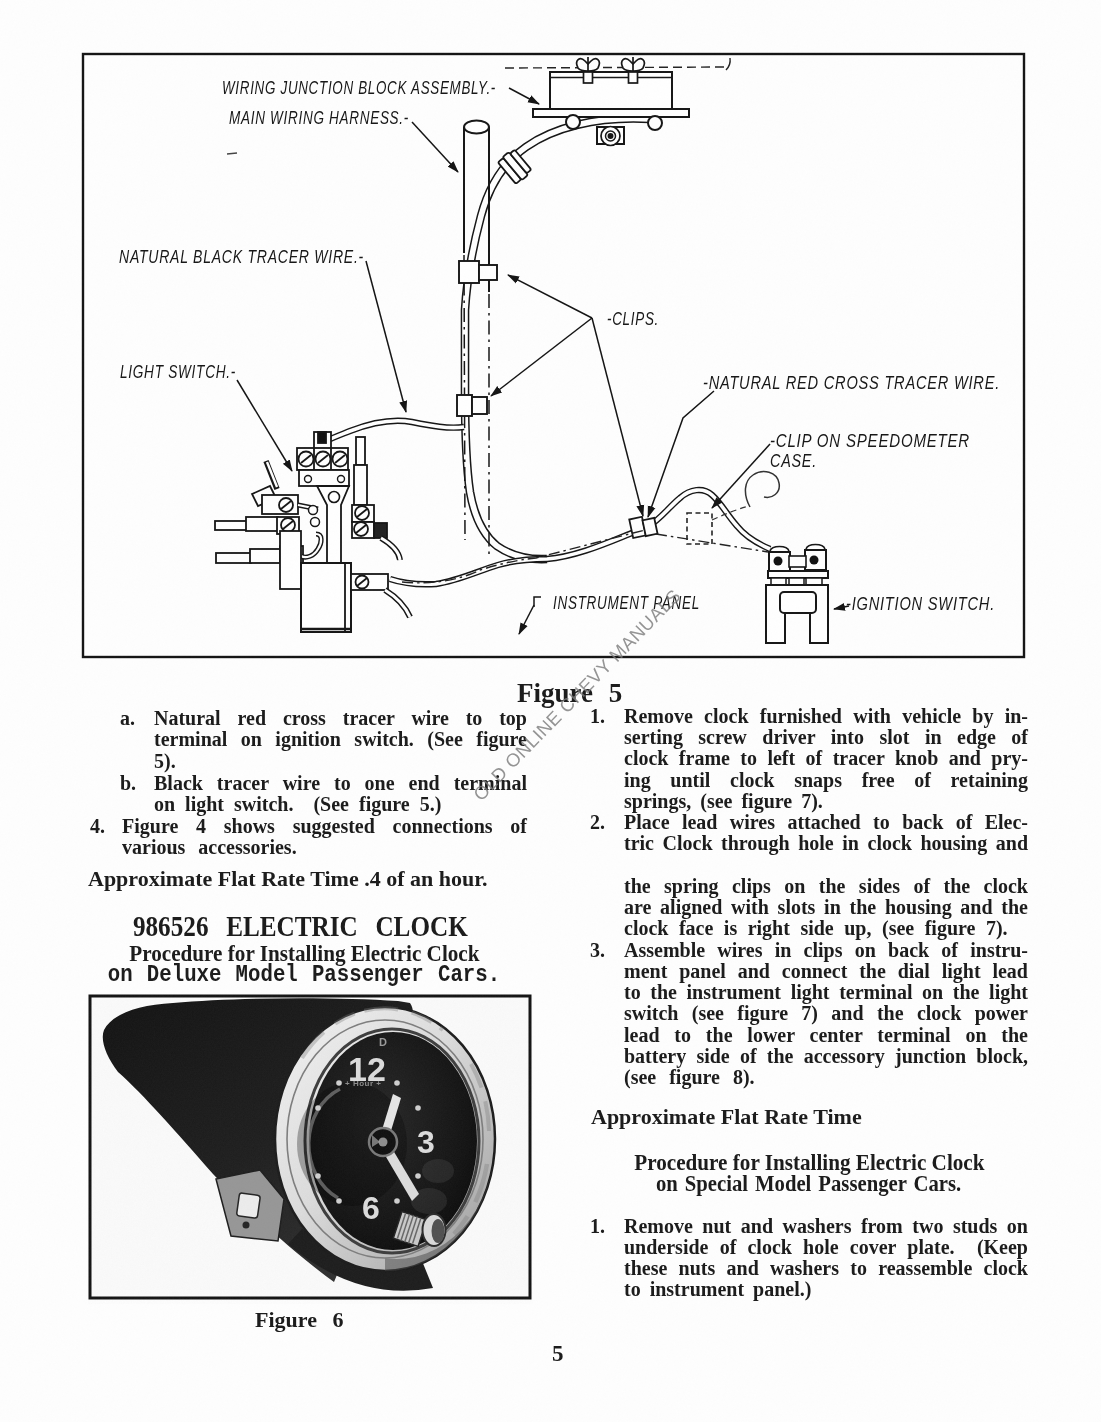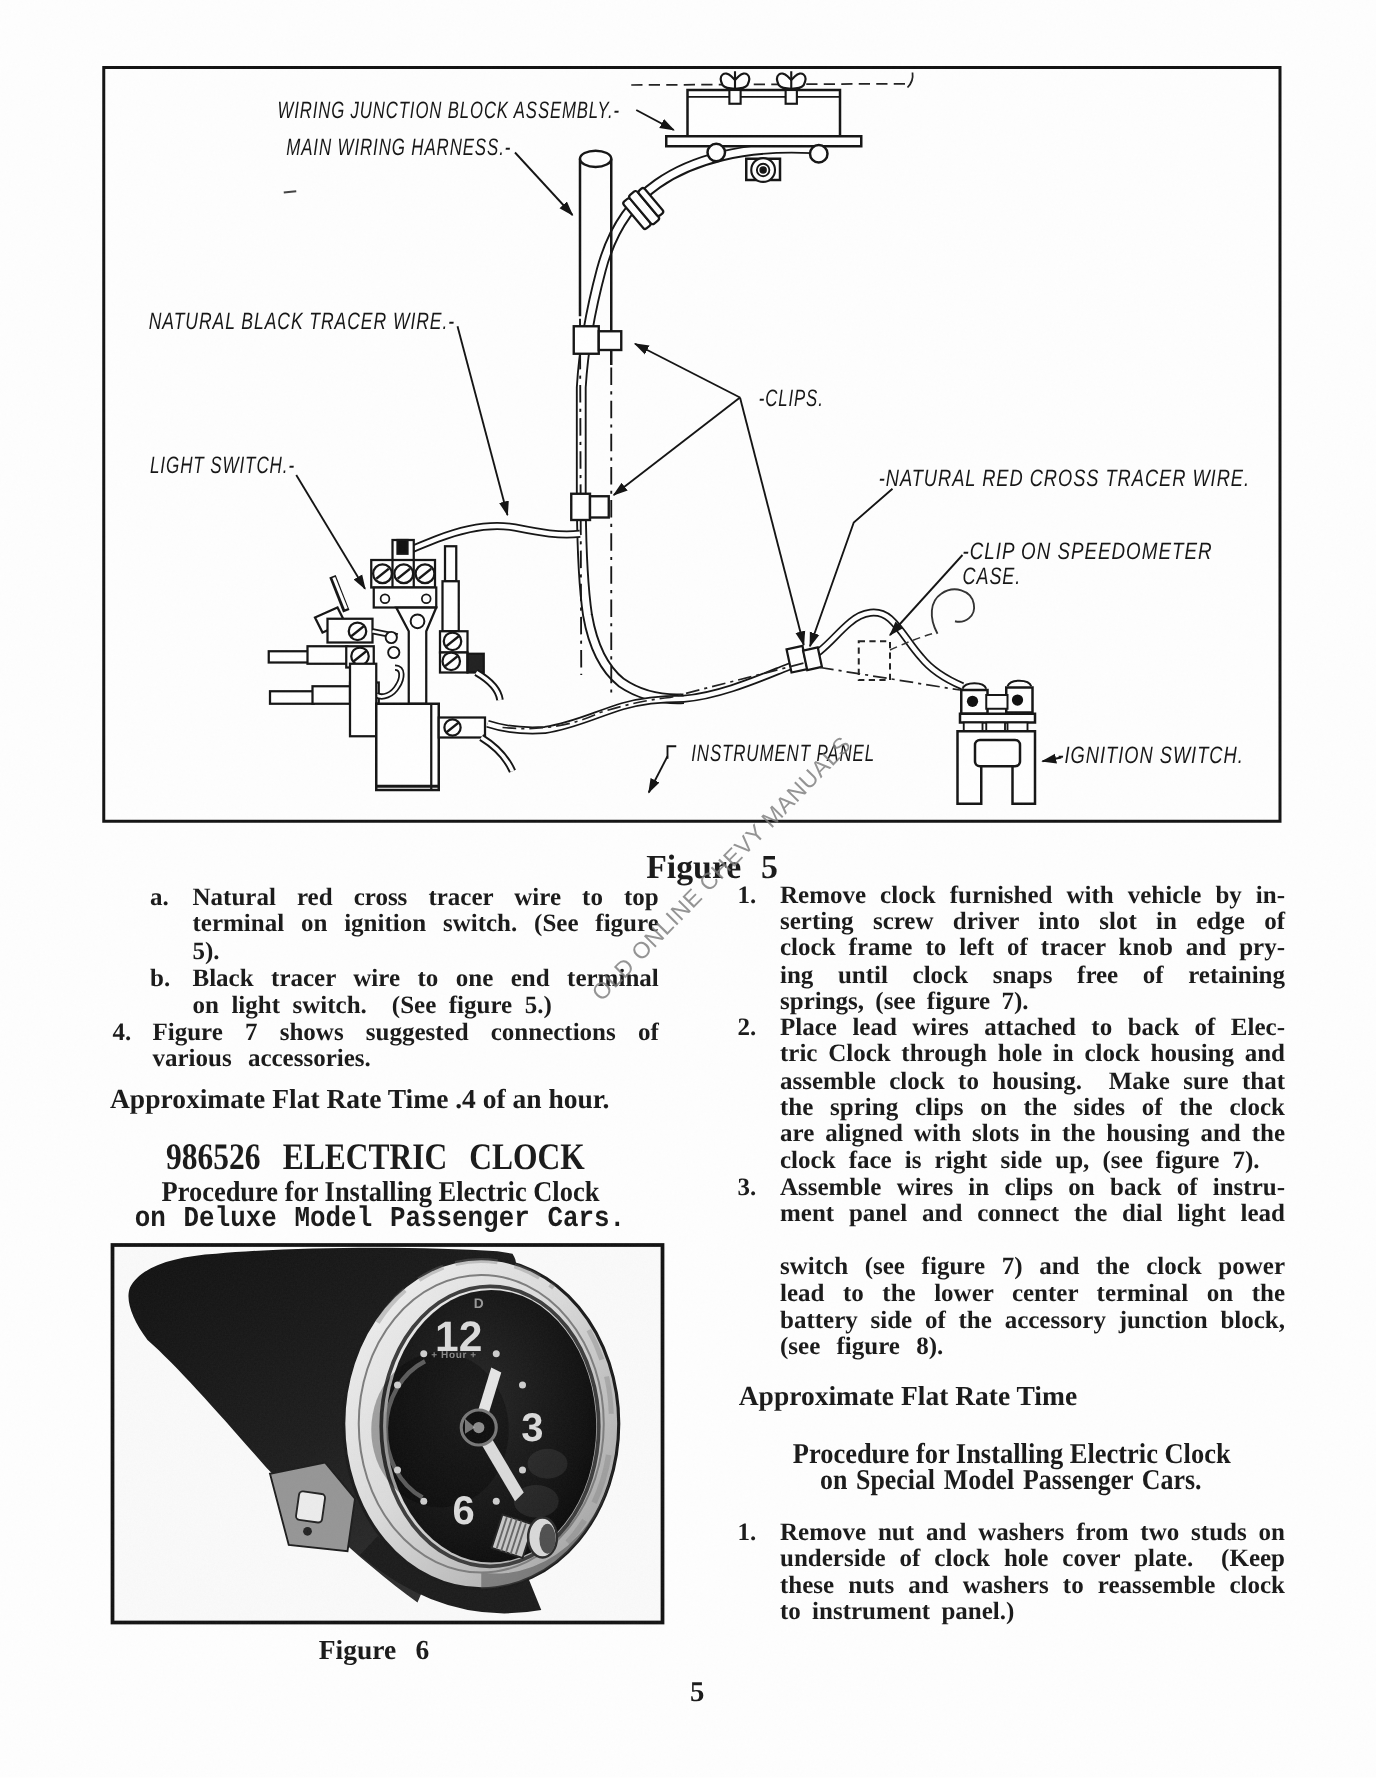--- a/index.html
+++ b/index.html
@@ -322,43 +322,43 @@
 <div class="cap" style="left:552px;top:1341px;font-size:23px;">5</div>
 
 <div class="ln" style="left:120px;top:708px;">a.</div>
 <div class="lj" style="left:154px;top:708px;width:373px;">Natural red cross tracer wire to top</div>
 <div class="lj" style="left:154px;top:729px;width:373px;">terminal on ignition switch. (See figure</div>
 <div class="ln" style="left:154px;top:751px;">5).</div>
 <div class="ln" style="left:120px;top:773px;">b.</div>
 <div class="lj" style="left:154px;top:773px;width:373px;">Black tracer wire to one end terminal</div>
 <div class="ln" style="left:154px;top:794px;word-spacing:5px;">on light switch.&nbsp; (See figure 5.)</div>
 <div class="ln" style="left:90px;top:816px;">4.</div>
-<div class="lj" style="left:122px;top:816px;width:405px;">Figure 7 shows suggested connections of</div>
+<div class="lj" style="left:122px;top:816px;width:405px;">Figure 4 shows suggested connections of</div>
 <div class="ln" style="left:122px;top:837px;word-spacing:8px;">various accessories.</div>
 <div class="ln" style="left:88px;top:868px;font-size:22px;">Approximate Flat Rate Time .4 of an hour.</div>
 <div class="cap" style="left:85px;top:909px;width:430px;text-align:center;font-size:30px;word-spacing:3px;"><span style="display:inline-block;transform:scaleX(0.84);transform-origin:center;">986526&nbsp; ELECTRIC&nbsp; CLOCK</span></div>
 <div class="cap" style="left:85px;top:941px;width:438px;text-align:center;font-size:23px;"><span style="display:inline-block;transform:scaleX(0.92);transform-origin:center;">Procedure for Installing Electric Clock</span></div>
 <div class="cap" style="left:85px;top:962px;width:438px;text-align:center;font-size:23px;font-family:Liberation Mono, monospace;"><span style="display:inline-block;transform:scaleX(0.90);transform-origin:center;word-spacing:2px;">on Deluxe Model Passenger Cars.</span></div>
 
 <div class="ln" style="left:590px;top:706px;">1.</div>
 <div class="lj" style="left:624px;top:706px;width:404px;">Remove clock furnished with vehicle by in-</div>
 <div class="lj" style="left:624px;top:727px;width:404px;">serting screw driver into slot in edge of</div>
 <div class="lj" style="left:624px;top:748px;width:404px;">clock frame to left of tracer knob and pry-</div>
 <div class="lj" style="left:624px;top:770px;width:404px;">ing until clock snaps free of retaining</div>
 <div class="ln" style="left:624px;top:791px;word-spacing:4px;">springs, (see figure 7).</div>
 <div class="ln" style="left:590px;top:812px;">2.</div>
 <div class="lj" style="left:624px;top:812px;width:404px;">Place lead wires attached to back of Elec-</div>
 <div class="lj" style="left:624px;top:833px;width:404px;">tric Clock through hole in clock housing and</div>
-<div class="lj" style="left:624px;top:855px;width:404px;">assemble clock to housing.&nbsp; Make sure that</div>
 <div class="lj" style="left:624px;top:876px;width:404px;">the spring clips on the sides of the clock</div>
 <div class="lj" style="left:624px;top:897px;width:404px;">are aligned with slots in the housing and the</div>
 <div class="ln" style="left:624px;top:918px;word-spacing:5.5px;">clock face is right side up, (see figure 7).</div>
 <div class="ln" style="left:590px;top:940px;">3.</div>
 <div class="lj" style="left:624px;top:940px;width:404px;">Assemble wires in clips on back of instru-</div>
 <div class="lj" style="left:624px;top:961px;width:404px;">ment panel and connect the dial light lead</div>
+<div class="lj" style="left:624px;top:982px;width:404px;">to the instrument light terminal on the light</div>
 <div class="lj" style="left:624px;top:1003px;width:404px;">switch (see figure 7) and the clock power</div>
 <div class="lj" style="left:624px;top:1025px;width:404px;">lead to the lower center terminal on the</div>
 <div class="lj" style="left:624px;top:1046px;width:404px;">battery side of the accessory junction block,</div>
 <div class="ln" style="left:624px;top:1067px;word-spacing:8px;">(see figure 8).</div>
 <div class="ln" style="left:591px;top:1106px;font-size:22px;">Approximate Flat Rate Time</div>
 <div class="cap" style="left:590px;top:1150px;width:438px;text-align:center;font-size:23px;"><span style="display:inline-block;transform:scaleX(0.92);transform-origin:center;">Procedure for Installing Electric Clock</span></div>
 <div class="cap" style="left:590px;top:1171px;width:438px;text-align:center;font-size:23px;"><span style="display:inline-block;transform:scaleX(0.90);transform-origin:center;word-spacing:2px;">on Special Model Passenger Cars.</span></div>
 <div class="ln" style="left:590px;top:1216px;">1.</div>
 <div class="lj" style="left:624px;top:1216px;width:404px;">Remove nut and washers from two studs on</div>
 <div class="lj" style="left:624px;top:1237px;width:404px;">underside of clock hole cover plate.&nbsp; (Keep</div>

